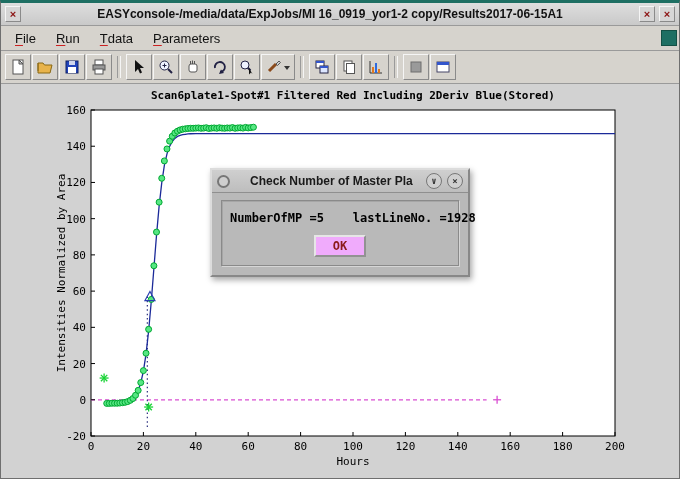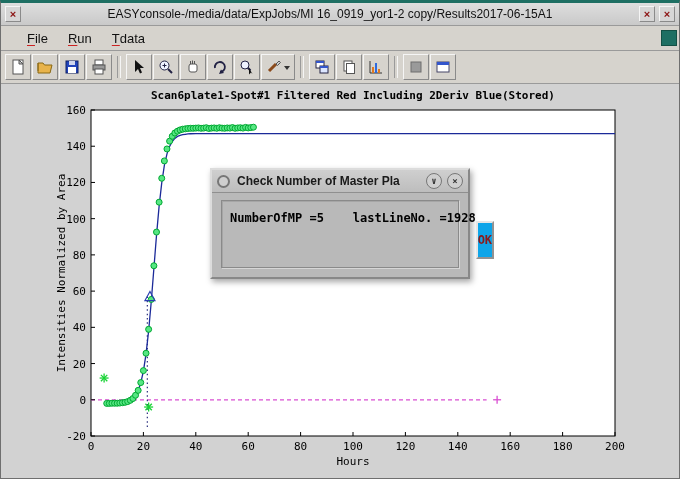--- a/index.html
+++ b/index.html
@@ -3,27 +3,27 @@
 <meta charset="utf-8">
 <style>
   html,body{margin:0;padding:0;background:#777;font-family:"Liberation Sans",sans-serif;}
   .window{position:relative;width:680px;height:479px;box-sizing:border-box;
     background:#d4d4d4;border:1px solid #6f6f6f;border-top:3px solid #1e6f63;overflow:hidden;
     display:flex;flex-direction:column;}
   
   .titlebar{position:relative;height:22px;flex:0 0 22px;background:linear-gradient(#dedede,#c9c9c9);
     border-bottom:1px solid #9a9a9a;}
   .titlebar .title{position:absolute;left:26px;right:46px;top:0;height:22px;line-height:22px;
-    text-align:center;font-size:12px;font-weight:normal;color:#111;white-space:nowrap;overflow:hidden;}
+    text-align:center;font-size:12px;font-weight:bold;color:#111;white-space:nowrap;overflow:hidden;}
   .winbtn{position:absolute;top:3px;width:16px;height:16px;box-sizing:border-box;background:#d6d6d6;
     border:1px solid;border-color:#f5f5f5 #8a8a8a #8a8a8a #f5f5f5;color:#8b1212;
     font:bold 11px/13px "Liberation Sans",sans-serif;text-align:center;padding:0;cursor:default;}
   
   .menubar{position:relative;height:24px;flex:0 0 24px;background:#d6d3cd;border-bottom:1px solid #9a9a9a;
-    display:flex;align-items:center;padding-left:16px;}
+    display:flex;align-items:center;padding-left:4px;}
   .menu-item{padding:2px 10px;font-size:13px;color:#111;cursor:default;}
   .menu-item .hotkey{text-decoration:underline;text-decoration-color:#cc2222;text-underline-offset:2px;}
   .menubar-grip{position:absolute;right:2px;top:4px;width:14px;height:14px;background:#1e6f63;
     border:1px solid #145045;}
   
   .toolbar{height:32px;flex:0 0 32px;background:#d6d3cd;border-bottom:1px solid #9a9a9a;
     display:flex;align-items:center;padding-left:4px;gap:1px;}
   .tb{width:26px;height:26px;box-sizing:border-box;background:#d6d3cd;border:1px solid;
     border-color:#f5f5f5 #8a8a8a #8a8a8a #f5f5f5;padding:3px;cursor:default;}
   .tb.wide{width:34px;}
@@ -31,48 +31,49 @@
   .tb-sep{width:2px;height:22px;margin:0 4px;border-left:1px solid #9a9a9a;border-right:1px solid #f5f5f5;}
   
   .chart-area{position:relative;flex:1;background:#d2d2d2;overflow:hidden;}
   #chart-svg{display:block;}
   
   .dialog{position:absolute;left:209px;top:84px;width:260px;box-sizing:border-box;background:#b9b9b9;
     border:2px outset #dcdcdc;box-shadow:2px 3px 6px rgba(0,0,0,.35);}
   .dialog-titlebar{height:22px;display:flex;align-items:center;background:linear-gradient(#cfcfcf,#bdbdbd);
     border-bottom:1px solid #8f8f8f;padding:0 5px;}
   .dialog-icon{width:9px;height:9px;border-radius:50%;border:2px solid #777;background:#cfcfcf;flex:0 0 auto;}
-  .dialog-title{flex:1;margin-left:7px;font:bold 12px "Liberation Sans",sans-serif;color:#1a1a1a;
+  .dialog-title{flex:1;margin-left:20px;font:bold 12px "Liberation Sans",sans-serif;color:#1a1a1a;
     white-space:nowrap;overflow:hidden;}
   .dialog-btn{width:16px;height:16px;margin-left:5px;border-radius:50%;box-sizing:border-box;
     background:#cfcfcf;border:1px solid #777;color:#333;font:bold 9px/14px "DejaVu Sans Mono",monospace;
     text-align:center;padding:0;cursor:default;}
   .dialog-body{padding:7px 9px 9px;}
   .dialog-panel{border:1px solid #8a8a8a;box-shadow:inset 1px 1px 0 #a6a6a6, 1px 1px 0 #d6d6d6;
-    padding:10px 8px 8px;display:flex;align-items:center;}
+    padding:10px 8px 8px;display:flex;flex-direction:column;align-items:center;}
   .dialog-message{align-self:flex-start;font:bold 12px "DejaVu Sans Mono",monospace;color:#000;white-space:pre;}
-  .ok-button{margin-top:10px;width:52px;height:38px;background:#0ea5e9;border:2px outset #e6e6e6;
+  .ok-button{margin-top:10px;width:52px;height:22px;background:#f0abfc;border:2px outset #e6e6e6;
     font:bold 12px "DejaVu Sans Mono",monospace;color:#8b1a1a;cursor:default;padding:0;}
 </style>
 </head>
 <body>
 
 <div class="window">
 
   <div class="titlebar">
     <button class="winbtn" style="left:4px;">×</button>
     <div class="title">EASYconsole-/media/data/ExpJobs/MI 16_0919_yor1-2 copy/Results2017-06-15A1</div>
     <button class="winbtn" style="right:24px;">×</button>
     <button class="winbtn" style="right:4px;">×</button>
   </div>
 
   <div class="menubar">
     <span class="menu-item"><span class="hotkey">F</span><span>ile</span></span>
     <span class="menu-item"><span class="hotkey">R</span><span>un</span></span>
     <span class="menu-item"><span class="hotkey">T</span><span>data</span></span>
+    <span class="menu-item"><span class="hotkey">P</span><span>arameters</span></span>
     <span class="menubar-grip"></span>
   </div>
 
   <div class="toolbar">
     <button class="tb">
         <svg width="18" height="18">
           <rect x="4" y="2" width="10" height="14" fill="#fff" stroke="#555"></rect>
           <path d="M10 2 L14 6 L10 6 Z" fill="#bbb" stroke="#555"></path>
         </svg>
       </button>

